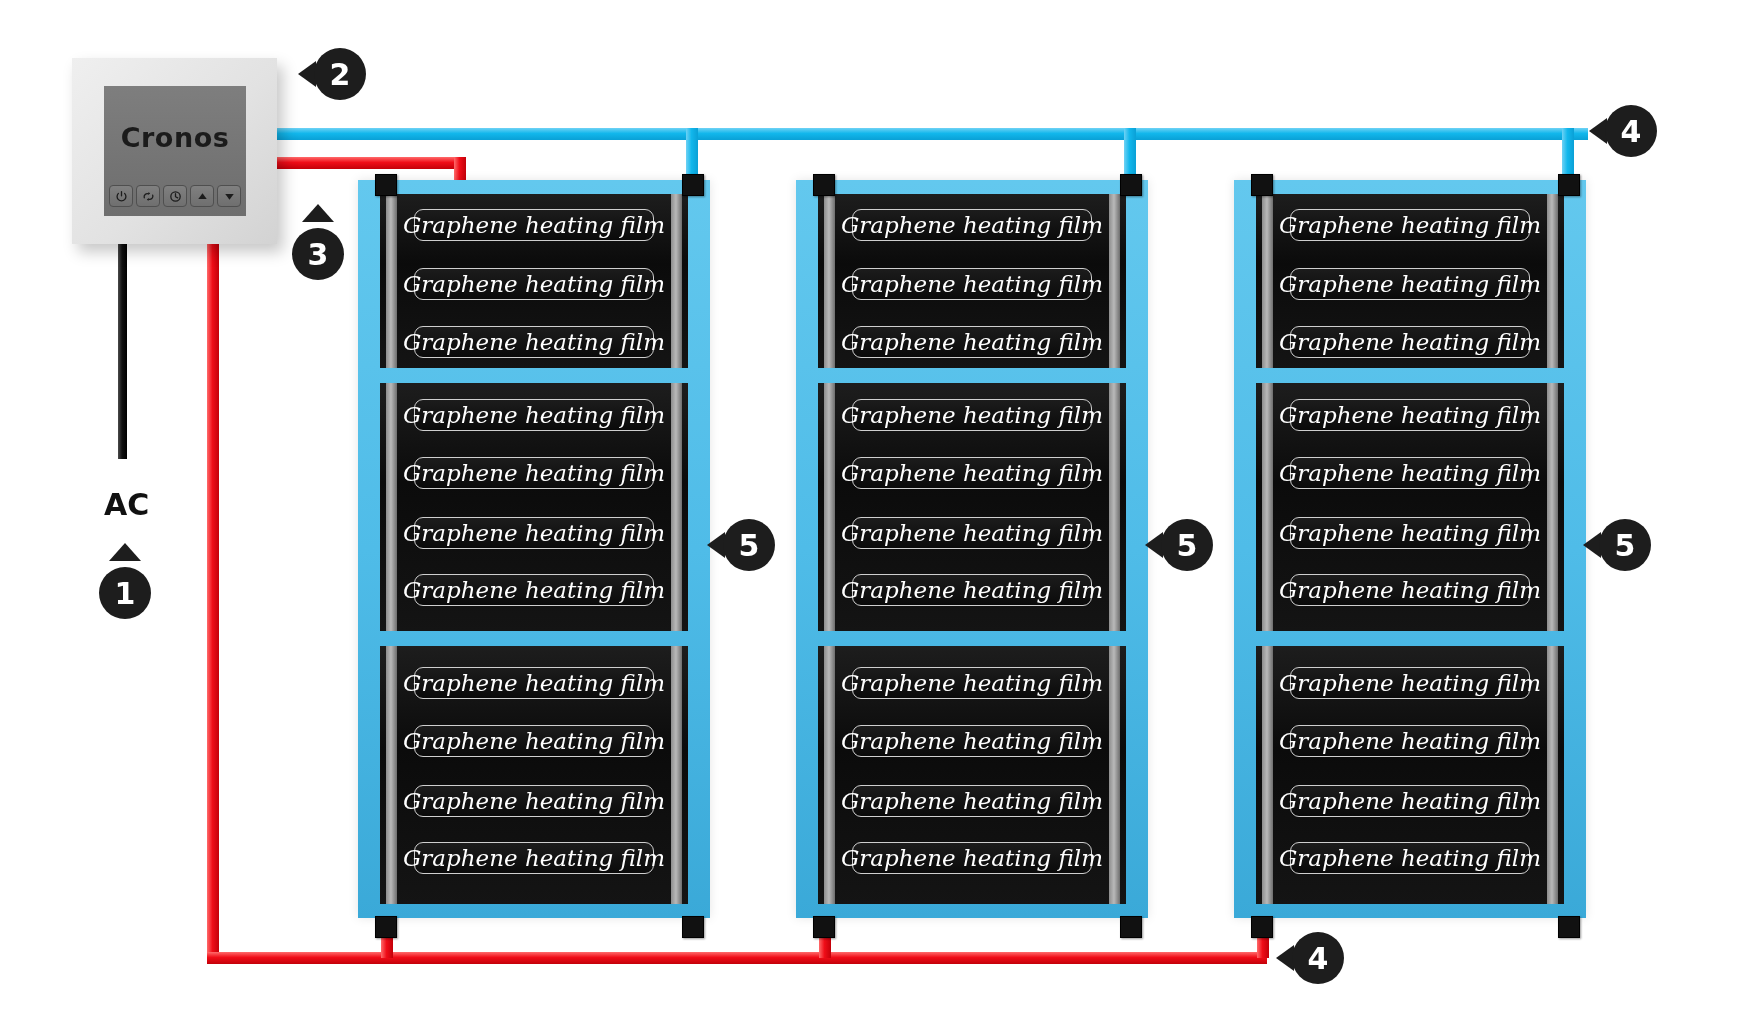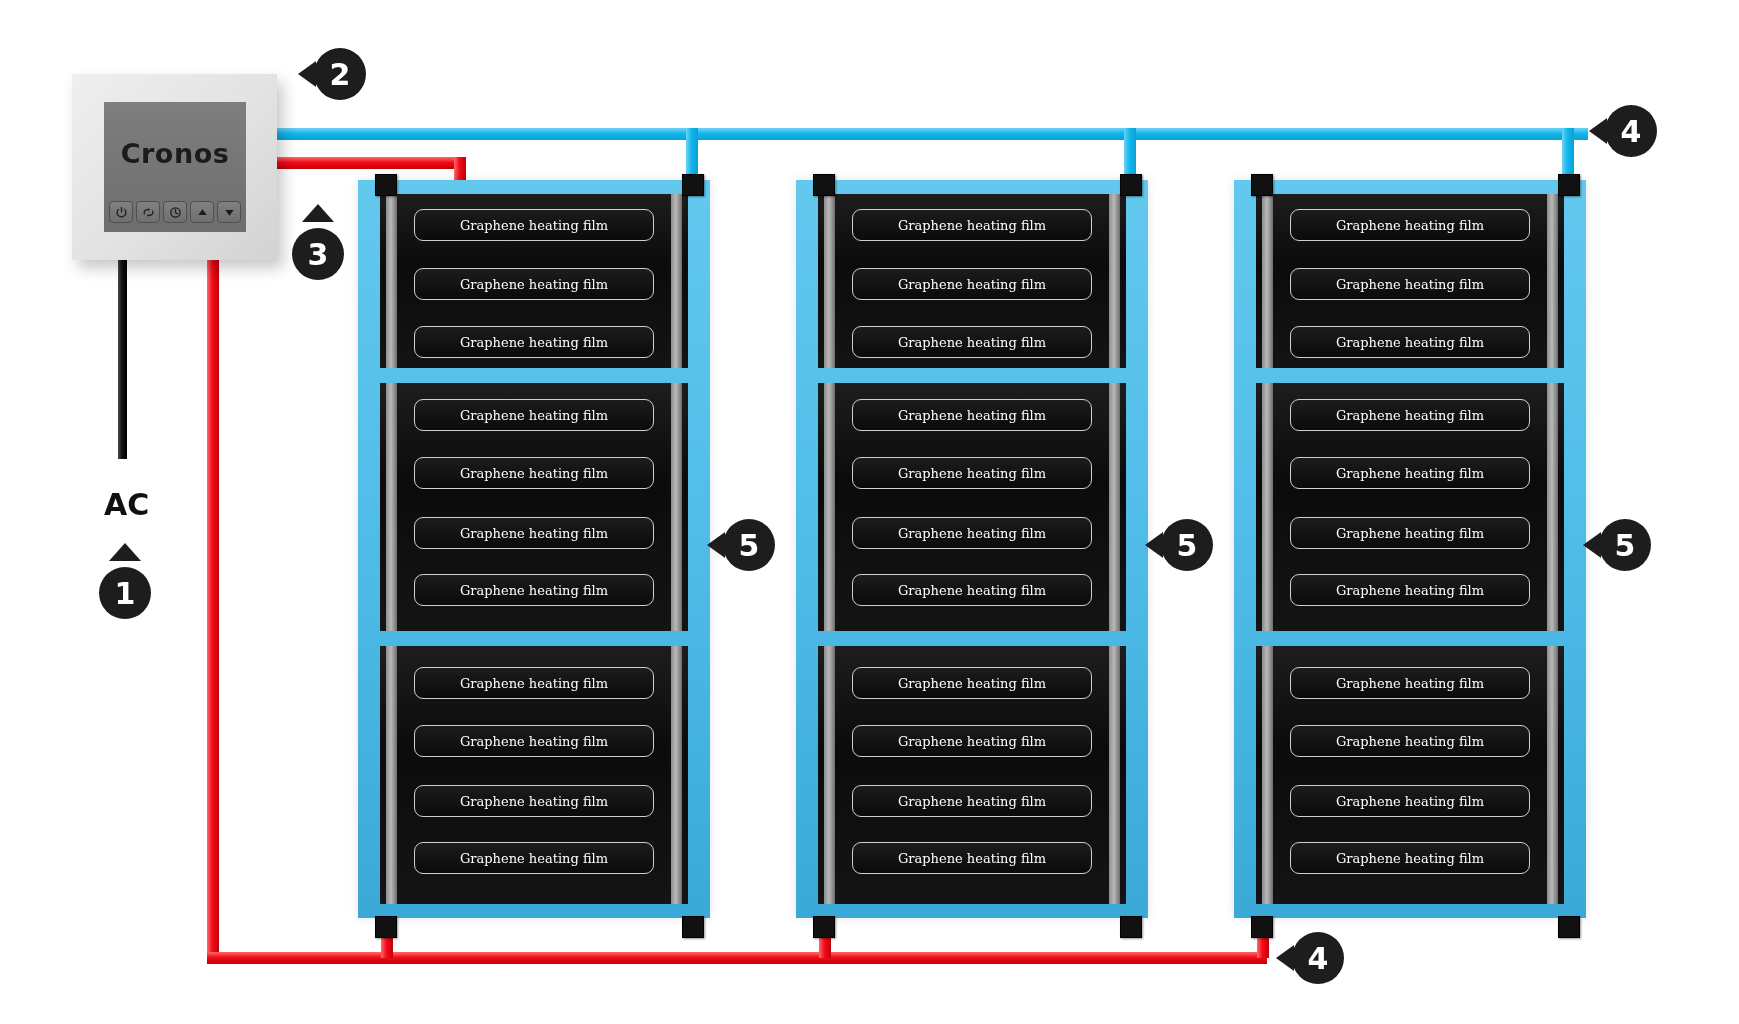--- a/index.html
+++ b/index.html
@@ -12,21 +12,21 @@
   .wire{position:absolute;}
   .wire-blue{background:linear-gradient(180deg,#6fd2f5 0%,#12b7ec 45%,#0aa0d6 100%);}
   .wire-blue-v{background:linear-gradient(90deg,#6fd2f5 0%,#12b7ec 45%,#0aa0d6 100%);}
   .wire-red{background:linear-gradient(180deg,#ff6b6b 0%,#f00d18 45%,#c30009 100%);}
   .wire-red-v{background:linear-gradient(90deg,#ff6b6b 0%,#f00d18 45%,#c30009 100%);}
   .wire-black{background:linear-gradient(90deg,#4a4a4a 0%,#111 45%,#000 100%);}
 
   
   #thermostat{position:absolute;left:72px;top:58px;width:205px;height:186px;
     background:linear-gradient(135deg,#efefef 0%,#e2e2e2 55%,#d3d3d3 100%);
-    box-shadow:6px 8px 14px rgba(0,0,0,.22);margin-top:16px;}
+    box-shadow:6px 8px 14px rgba(0,0,0,.22);}
   #thermo-screen{position:absolute;left:32px;top:28px;width:142px;height:130px;
     background:linear-gradient(180deg,#7e7e7e 0%,#747474 60%,#6e6e6e 100%);}
   #thermo-brand{position:absolute;left:0;top:36px;width:142px;text-align:center;
     color:#1b1b1b;font-size:27px;font-weight:700;letter-spacing:.5px;
     font-family:"DejaVu Sans",sans-serif;}
   #thermo-keys{position:absolute;left:5px;bottom:9px;width:132px;display:flex;
     justify-content:space-between;}
   .key{width:22px;height:20px;border:1px solid #4f4f4f;border-radius:4px;
     background:linear-gradient(180deg,#808080,#6f6f6f);
     display:flex;align-items:center;justify-content:center;}
@@ -38,21 +38,21 @@
     box-shadow:0 0 10px rgba(0,0,0,.10);}
   .section{position:absolute;left:22px;width:308px;
     background:linear-gradient(180deg,#1d1d1d 0%,#0b0b0b 40%,#141414 100%);}
   .busbar{position:absolute;top:0;bottom:0;width:11px;
     background:linear-gradient(90deg,#8d8d8d,#b9b9b9 45%,#6e6e6e);}
   .busbar.l{left:6px;} .busbar.r{right:6px;}
   .film{position:absolute;left:34px;right:34px;height:30px;
     border:1px solid #cfcfcf;border-radius:9px;
     background:linear-gradient(180deg,#1c1c1c,#0a0a0a);
     display:flex;align-items:center;justify-content:center;}
-  .film span{color:#ffffff;font-size:13px;
+  .film span{color:#ffffff;font-style:italic;font-size:23px;
     font-family:"DejaVu Serif",serif;white-space:nowrap;}
 
   .conn{position:absolute;width:20px;height:20px;background:#111;
     border:1px solid #000;box-shadow:1px 1px 2px rgba(0,0,0,.4);}
 
   
   .callout{position:absolute;width:52px;height:52px;border-radius:50%;
     background:#1d1d1d;color:#fff;display:flex;align-items:center;
     justify-content:center;font-size:30px;font-weight:700;
     font-family:"DejaVu Sans",sans-serif;}

